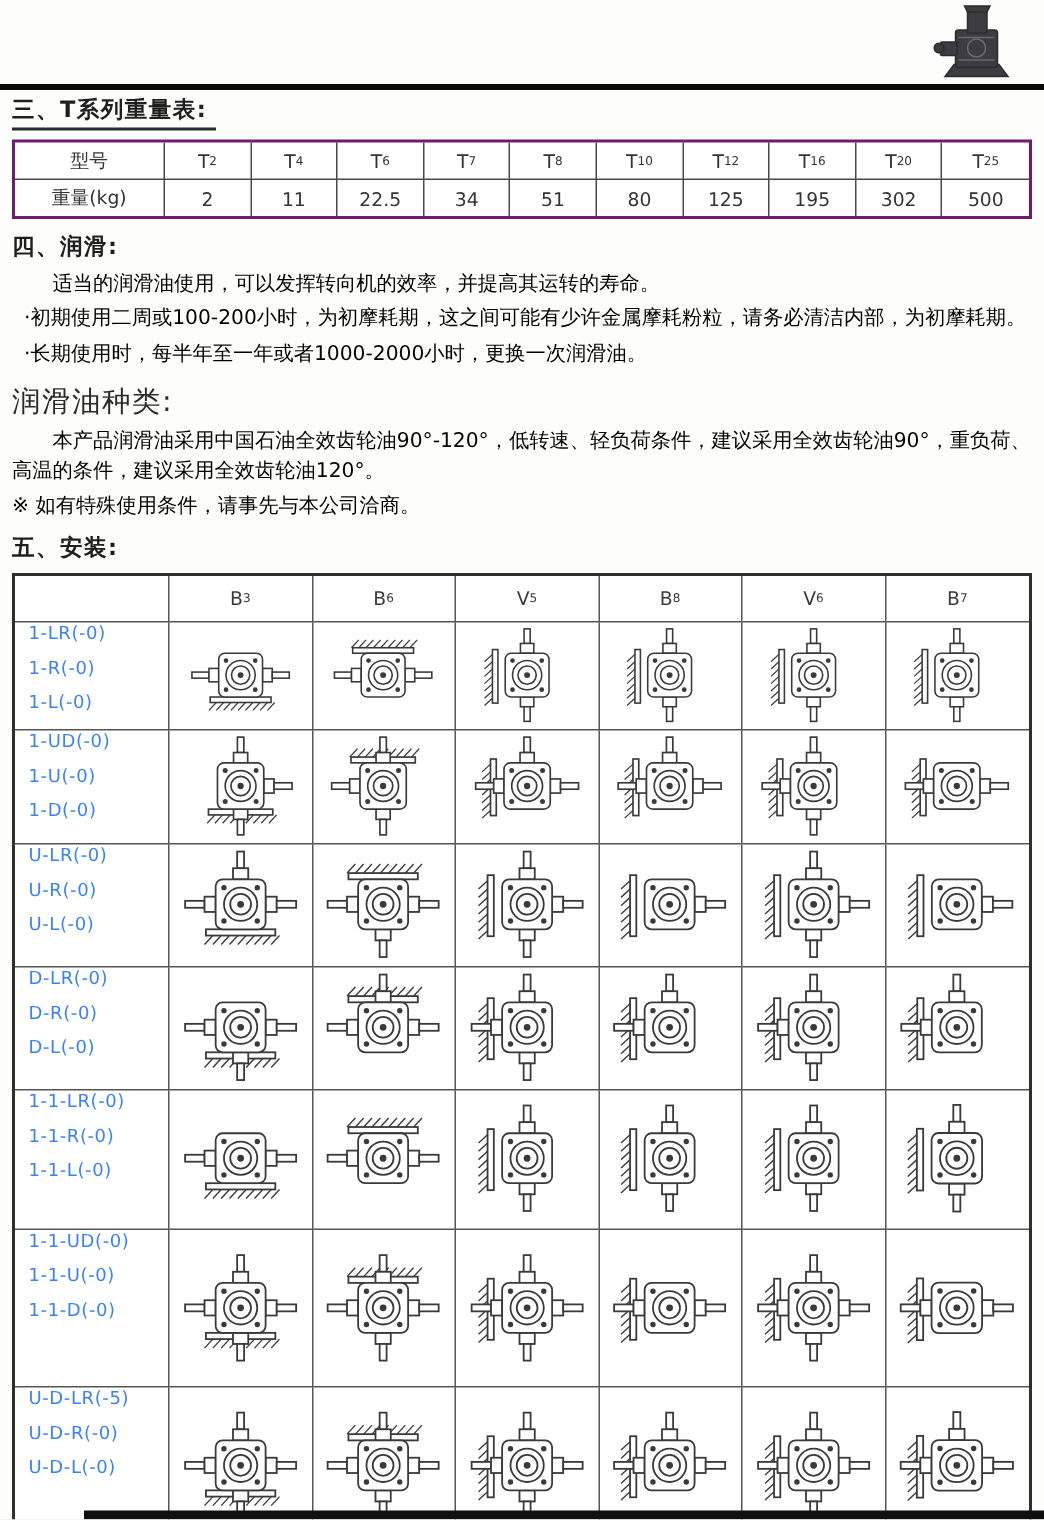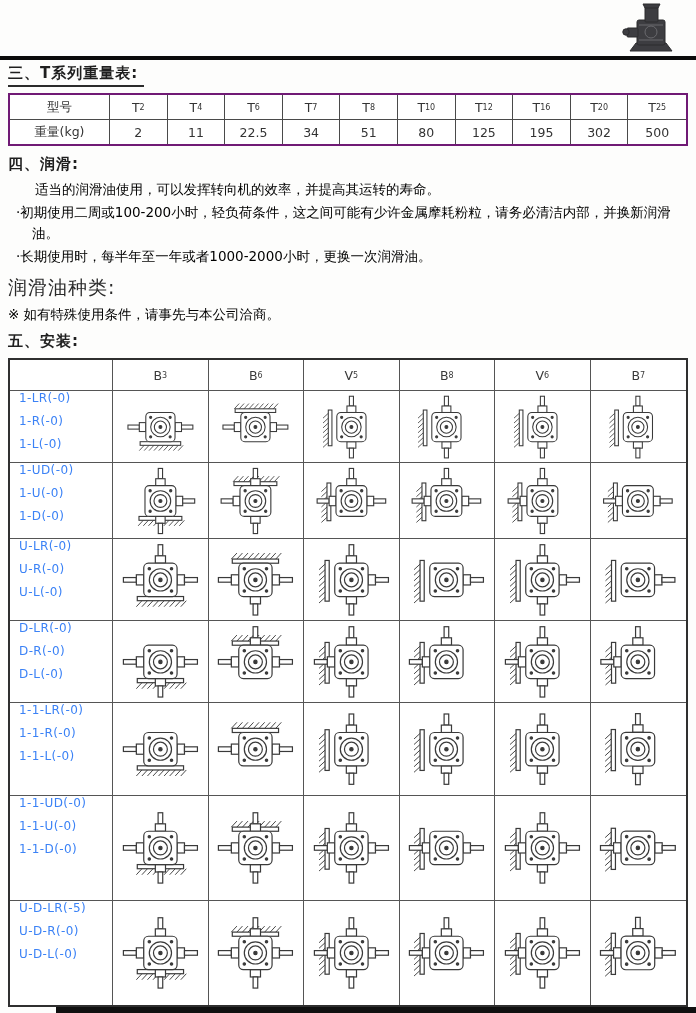--- a/index.html
+++ b/index.html
@@ -87,23 +87,24 @@
       <div class="cell lastrow">51</div>
       <div class="cell lastrow">80</div>
       <div class="cell lastrow">125</div>
       <div class="cell lastrow">195</div>
       <div class="cell lastrow">302</div>
       <div class="cell lastrow lastcol">500</div>
     </div>
 
   <div class="sec-heading nline" style="margin-top:8px;">四、润滑:</div>
   <div class="txt indent">适当的润滑油使用，可以发挥转向机的效率，并提高其运转的寿命。</div>
-  <div class="txt bullet">·初期使用二周或100-200小时，轻负荷条件，这之间可能有少许金属摩耗粉粒，请务必清洁内部，并换新润滑油。</div>
+  <div class="txt bullet">·初期使用二周或100-200小时，为初摩耗期，这之间可能有少许金属摩耗粉粒，请务必清洁内部，为初摩耗期。</div>
   <div class="txt bullet">·长期使用时，每半年至一年或者1000-2000小时，更换一次润滑油。</div>
   <div class="sub-heading">润滑油种类:</div>
+  <div class="txt indent">本产品润滑油采用中国石油全效齿轮油90°-120°，低转速、轻负荷条件，建议采用全效齿轮油90°，重负荷、高温的条件，建议采用全效齿轮油120°。</div>
   <div class="txt">※ 如有特殊使用条件，请事先与本公司洽商。</div>
 
   <div class="sec-heading nline" style="margin-top:7px;">五、安装:</div>
   <div class="igrid" id="igrid">
       <div class="gcell ghead"></div>
       <div class="gcell ghead">B<sub class="s">3</sub></div>
       <div class="gcell ghead">B<sub class="s">6</sub></div>
       <div class="gcell ghead">V<sub class="s">5</sub></div>
       <div class="gcell ghead">B<sub class="s">8</sub></div>
       <div class="gcell ghead">V<sub class="s">6</sub></div>

